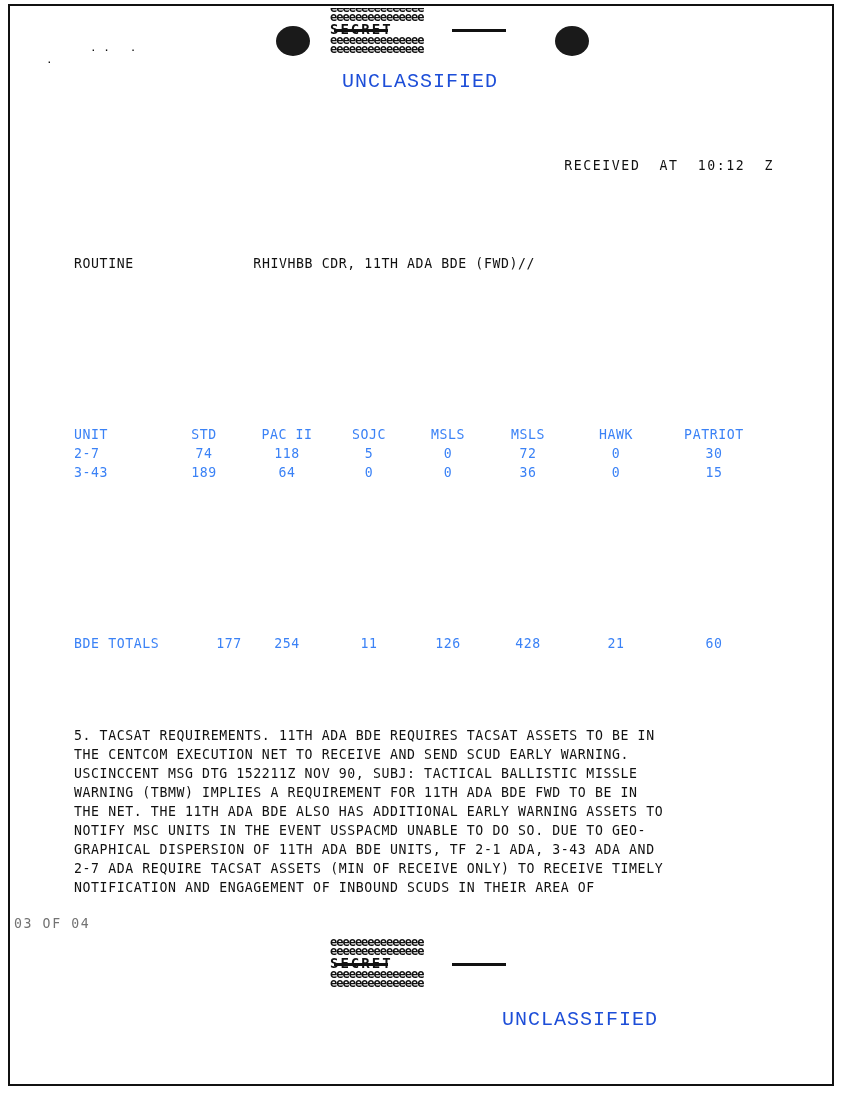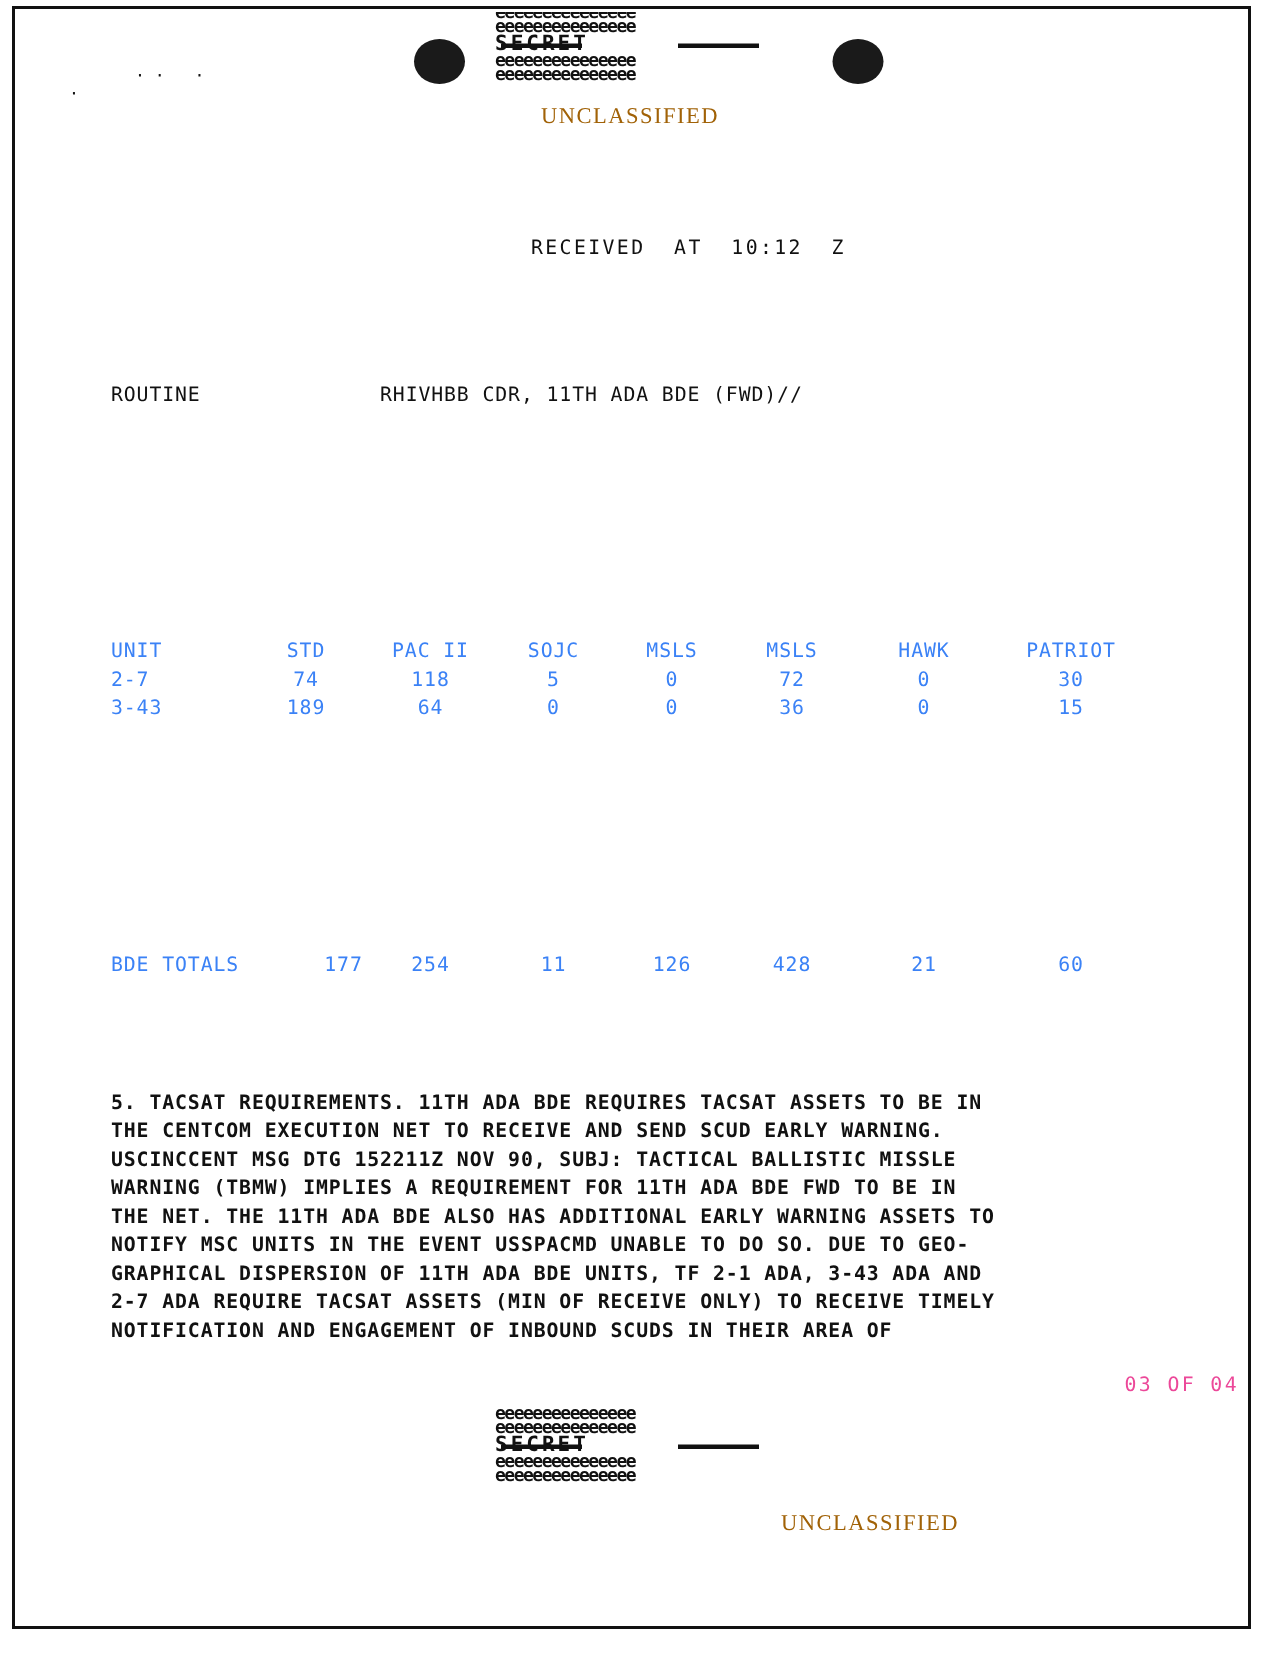--- a/index.html
+++ b/index.html
@@ -32,24 +32,24 @@
     left: 14px;
     top: 8px;
     width: 812px;
     height: 1068px;
     background: #fff;
     overflow: hidden;
   }
 
   .cls {
     text-align: center;
-    font-family: Liberation Serif, serif;
-    font-size: 15px;
+    font-family: Liberation Mono, monospace;
+    font-size: 20px;
     letter-spacing: 1px;
-    color: #a16207;
+    color: #1d4ed8;
   }
   .cls-top { position: absolute; top: 62px; left: 0; width: 812px; }
   .cls-bottom { position: absolute; top: 1000px; left: 0; width: 812px; }
 
   
   .blob {
     position: absolute;
     background: #1a1a1a;
     border-radius: 50%;
   }
@@ -121,51 +121,52 @@
     width: 700px;
     color: #111;
     font-size: 13.2px;
     line-height: 19px;
     letter-spacing: 0.6px;
     white-space: pre;
   }
   .received {
     margin-left: 280px;
     letter-spacing: 1.6px;
+    text-align: right;
   }
   .routine-line { margin-top: 22px; }
   .hdr-row { margin-top: 22px; }
   .blank { height: 19px; }
 
   table.tbl {
     border-collapse: collapse;
     font-family: "DejaVu Sans Mono", monospace;
     font-size: 13.2px;
     letter-spacing: 0.6px;
     color: #3b82f6;
   }
   table.tbl td, table.tbl th {
     padding: 0 0 0 0;
     font-weight: normal;
     text-align: center;
     white-space: pre;
   }
   table.tbl td.unit, table.tbl th.unit { text-align: left; }
 
-  .para { margin-top: 16px; font-weight: bold; }
+  .para { margin-top: 16px; }
   .pageline { margin-top: 16px; }
   .footer-num {
     position: absolute;
     top: 908px;
     left: 0;
     width: 812px;
-    text-align: right;
+    text-align: left;
     font-size: 13.2px;
     letter-spacing: 1.6px;
-    color: #ec4899;
+    color: #737373;
     font-family: "DejaVu Sans Mono", monospace;
   }
 </style>
 </head>
 <body>
 
 <div class="page">
   <div class="scan-frame"></div>
 
   <div class="sheet">

